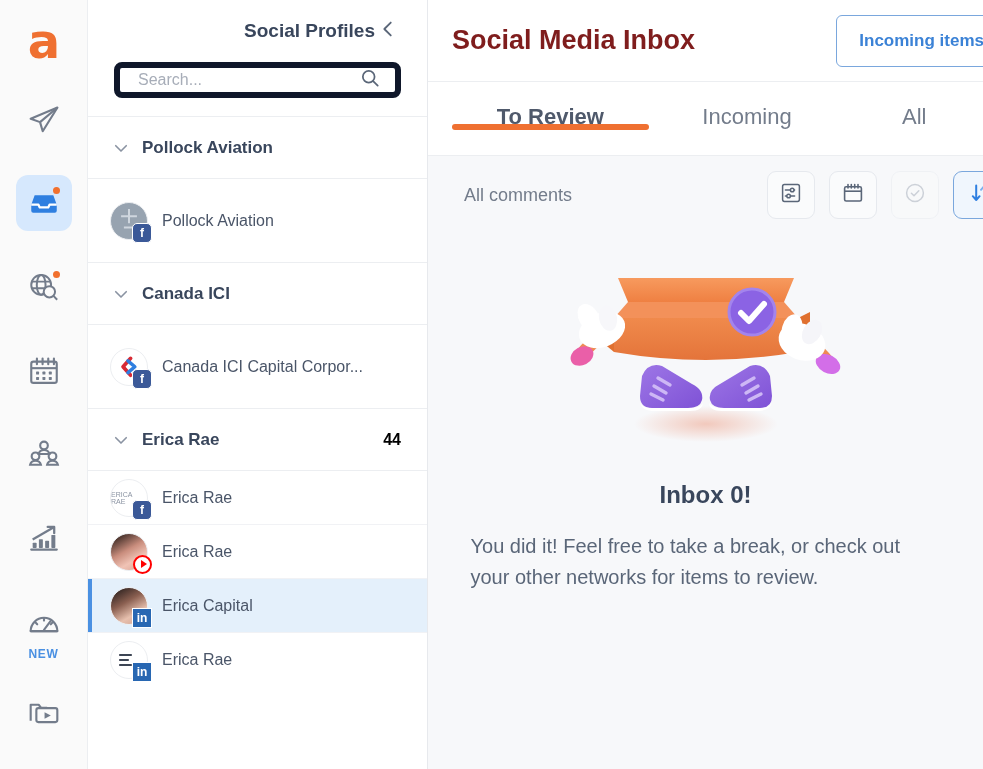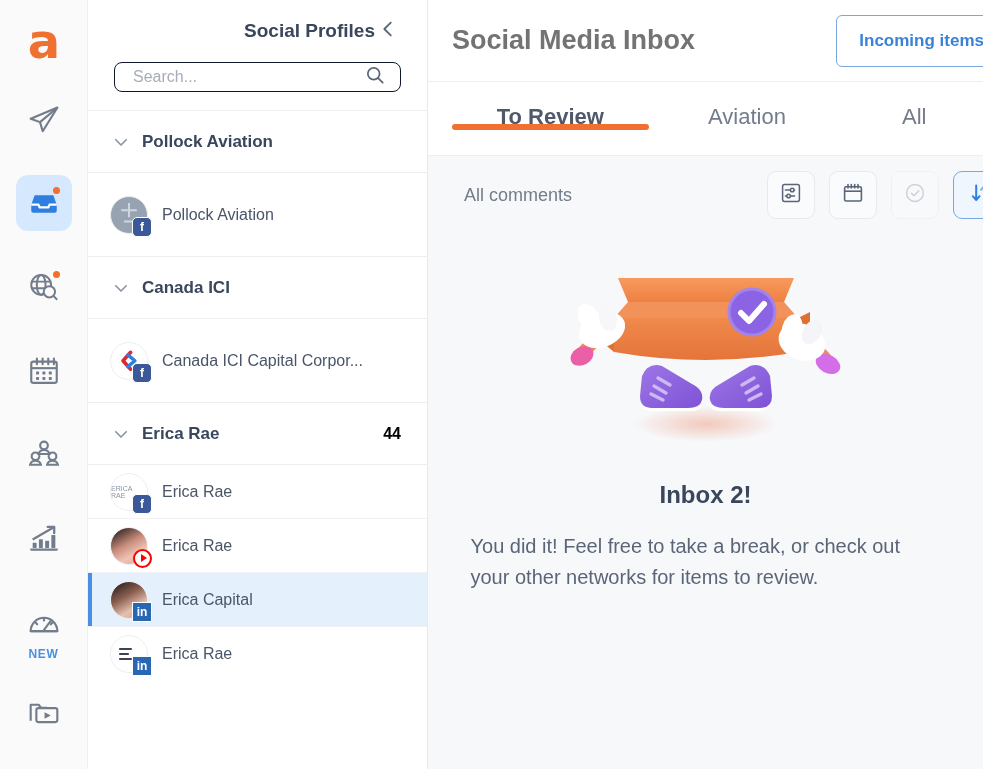--- a/index.html
+++ b/index.html
@@ -63,21 +63,21 @@
     padding: 18px 26px 12px 26px;
   }
   .panel-title { font-size: 19px; font-weight: 700; color: #39465c; }
   .collapse-btn {
     width: 26px; height: 26px; display: flex; align-items: center;
     justify-content: center; cursor: pointer;
   }
   .search-wrap { padding: 6px 26px 18px 26px; }
   .search-box {
     display: flex; align-items: center;
-    height: 30px; border: 1px solid #0f172a; border-radius: 8px;
+    height: 36px; border: 6px solid #0f172a; border-radius: 8px;
     padding: 0 14px 0 18px; background: #fff;
   }
   .search-box input {
     flex: 1; border: none; outline: none; background: transparent;
     font-family: "Liberation Sans", sans-serif;
     font-size: 16px; color: #4a5568;
   }
   .search-box input::placeholder { color: #a7adb8; }
 
   .profiles-scroll { flex: 1; overflow: hidden; }
@@ -150,21 +150,21 @@
   .main {
     flex: 1; height: 769px; background: #f7f8fa;
     display: flex; flex-direction: column; overflow: hidden;
     position: relative;
   }
   .main-head {
     height: 82px; background: #fff; flex: 0 0 82px;
     display: flex; align-items: center; padding: 0 0 0 24px;
     border-bottom: 1px solid #eceef1;
   }
-  .main-title { font-size: 27px; font-weight: 700; color: #737373; flex: 1; }
+  .main-title { font-size: 27px; font-weight: 700; color: #7f1d1d; flex: 1; }
   .incoming-btn {
     border: 1px solid #7aa7dd; border-radius: 6px; background: #fff;
     color: #3b82d6; font-size: 17px; font-weight: 700;
     padding: 0 22px; height: 52px; margin-right: -24px;
     display: flex; align-items: center; white-space: nowrap; cursor: pointer;
     font-family: "Liberation Sans", sans-serif;
   }
 
   .tabs {
     height: 74px; flex: 0 0 74px; background: #fff;
@@ -452,21 +452,21 @@
       <span class="main-title">Social Media Inbox</span>
       <button class="incoming-btn">Incoming items</button>
     </div>
 
     <div class="tabs">
       <div class="tab active tab-t1">
         <span>To Review</span>
         <span class="tab-underline"></span>
       </div>
       <div class="tab tab-t2">
-        <span>Aviation</span>
+        <span>Incoming</span>
       </div>
       <div class="tab tab-t3">
         <span>All</span>
       </div>
     </div>
 
     <div class="toolbar">
       <span class="toolbar-label">All comments</span>
       <div class="tool-btns">
 
@@ -572,18 +572,18 @@
           </g>
           <path d="M214 120 Q208 106 194 110 L164 128 Q152 134 154 144 Q156 152 168 152 L204 152 Q216 152 216 140 Z" fill="url(#shoeG)"></path>
           <path d="M216 144 Q216 154 204 155 L166 155 Q153 155 153 146 Q154 152 168 152 L204 152 Q216 152 216 144 Z" fill="#ffffff"></path>
           <g stroke="#cdb7f5" stroke-width="3.4" stroke-linecap="round">
             <path d="M198 122 l-12 7"></path>
               <path d="M202 130 l-12 7"></path>
               <path d="M205 138 l-12 6"></path>
           </g>
         </svg>
       </div>
-      <div class="empty-title">Inbox 2!</div>
+      <div class="empty-title">Inbox 0!</div>
       <div class="empty-text">You did it! Feel free to take a break, or check out your other networks for items to review.</div>
     </div>
 
   </div>
 </div>
 
 </body></html>

